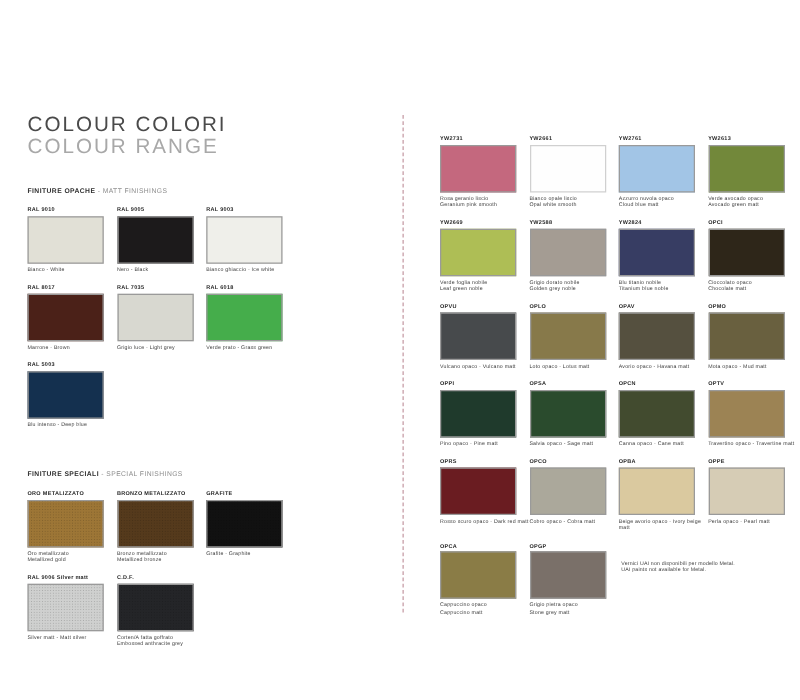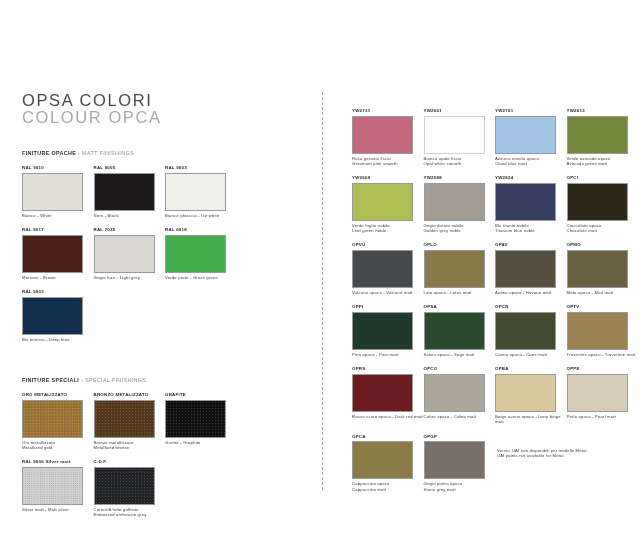--- a/index.html
+++ b/index.html
@@ -141,22 +141,22 @@
     line-height: 5.4px;
     color: #3d3d3d;
     letter-spacing: 0.15px;
     width: 140px;
   }
 </style>
 </head>
 <body>
 
 <div class="title-block">
-  <div class="title-line1">OPSA COLORI</div>
-  <div class="title-line2">COLOUR OPCA</div>
+  <div class="title-line1">COLOUR COLORI</div>
+  <div class="title-line2">COLOUR RANGE</div>
 </div>
 
 <div class="divider"></div>
 
 <div class="panel-left">
 
   <div class="section-head">
     <span class="it">FINITURE OPACHE</span><span class="en"> - </span><span class="en">MATT FINISHINGS</span>
   </div>
 

